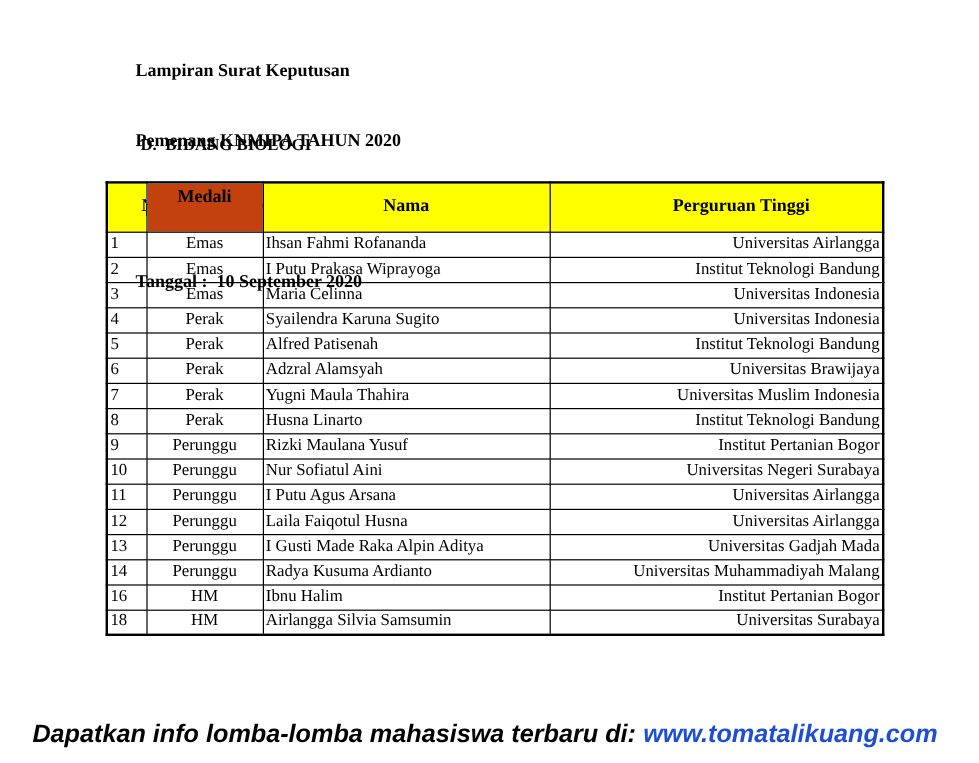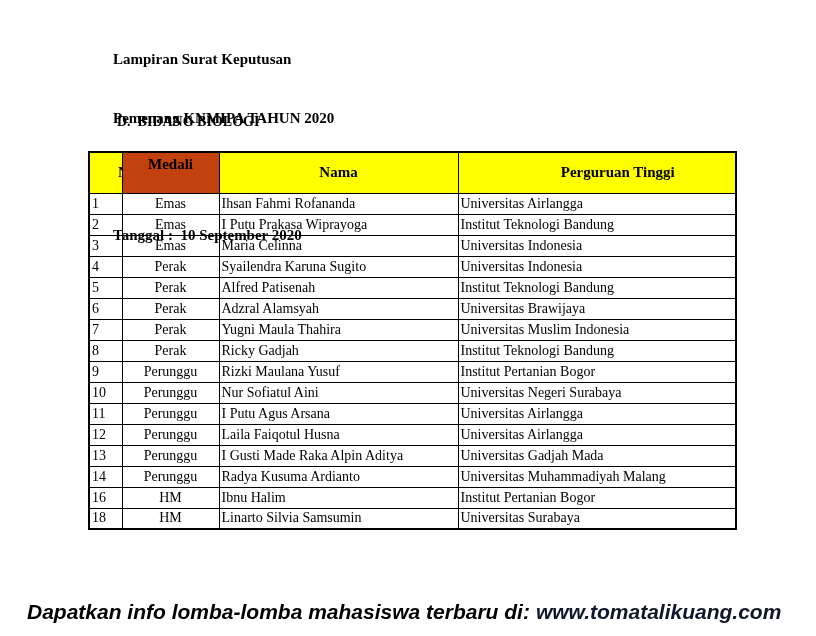--- a/index.html
+++ b/index.html
@@ -39,21 +39,21 @@
     padding: 0 2px;
   }
   table.results thead th.col-medali { vertical-align: top; padding-top: 3px; }
   table.results td {
     height: 21px; font-size: 14px; vertical-align: middle;
     padding: 0 2px;
   }
   td.col-no { text-align: left; padding-left: 5px; }
   td.col-medali { text-align: center; }
   td.col-nama { text-align: left; padding-left: 7px; }
-  td.col-perguruan_tinggi { text-align: left; padding-left: 6px; }
+  td.col-perguruan_tinggi { text-align: right; padding-left: 6px; }
   .footer {
     position: absolute; left: 27px; top: 598px;
     font-family: "Liberation Sans", sans-serif;
     font-size: 21px; font-weight: bold; font-style: italic;
     line-height: 27px; white-space: nowrap;
   }
   .footer .link { margin-left: 6px; text-decoration: none; }
 </style>
 </head>
 <body>
@@ -121,21 +121,21 @@
       </tr>
       <tr>
         <td class="col-no">7</td>
         <td class="col-medali">Perak</td>
         <td class="col-nama">Yugni Maula Thahira</td>
         <td class="col-perguruan_tinggi">Universitas Muslim Indonesia</td>
       </tr>
       <tr>
         <td class="col-no">8</td>
         <td class="col-medali">Perak</td>
-        <td class="col-nama">Ricky Gadjah</td>
+        <td class="col-nama">Husna Linarto</td>
         <td class="col-perguruan_tinggi">Institut Teknologi Bandung</td>
       </tr>
       <tr>
         <td class="col-no">9</td>
         <td class="col-medali">Perunggu</td>
         <td class="col-nama">Rizki Maulana Yusuf</td>
         <td class="col-perguruan_tinggi">Institut Pertanian Bogor</td>
       </tr>
       <tr>
         <td class="col-no">10</td>
@@ -169,21 +169,21 @@
       </tr>
       <tr>
         <td class="col-no">16</td>
         <td class="col-medali">HM</td>
         <td class="col-nama">Ibnu Halim</td>
         <td class="col-perguruan_tinggi">Institut Pertanian Bogor</td>
       </tr>
       <tr>
         <td class="col-no">18</td>
         <td class="col-medali">HM</td>
-        <td class="col-nama">Linarto Silvia Samsumin</td>
+        <td class="col-nama">Airlangga Silvia Samsumin</td>
         <td class="col-perguruan_tinggi">Universitas Surabaya</td>
       </tr>
     </tbody>
 </table>
 
 <div class="footer">
-  <span>Dapatkan info lomba-lomba mahasiswa terbaru di:</span><span class="link" style="color: #0f172a;">www.tomatalikuang.com</span>
+  <span>Dapatkan info lomba-lomba mahasiswa terbaru di:</span><span class="link" style="color: #1d4ed8;">www.tomatalikuang.com</span>
 </div>
 
 </body></html>

